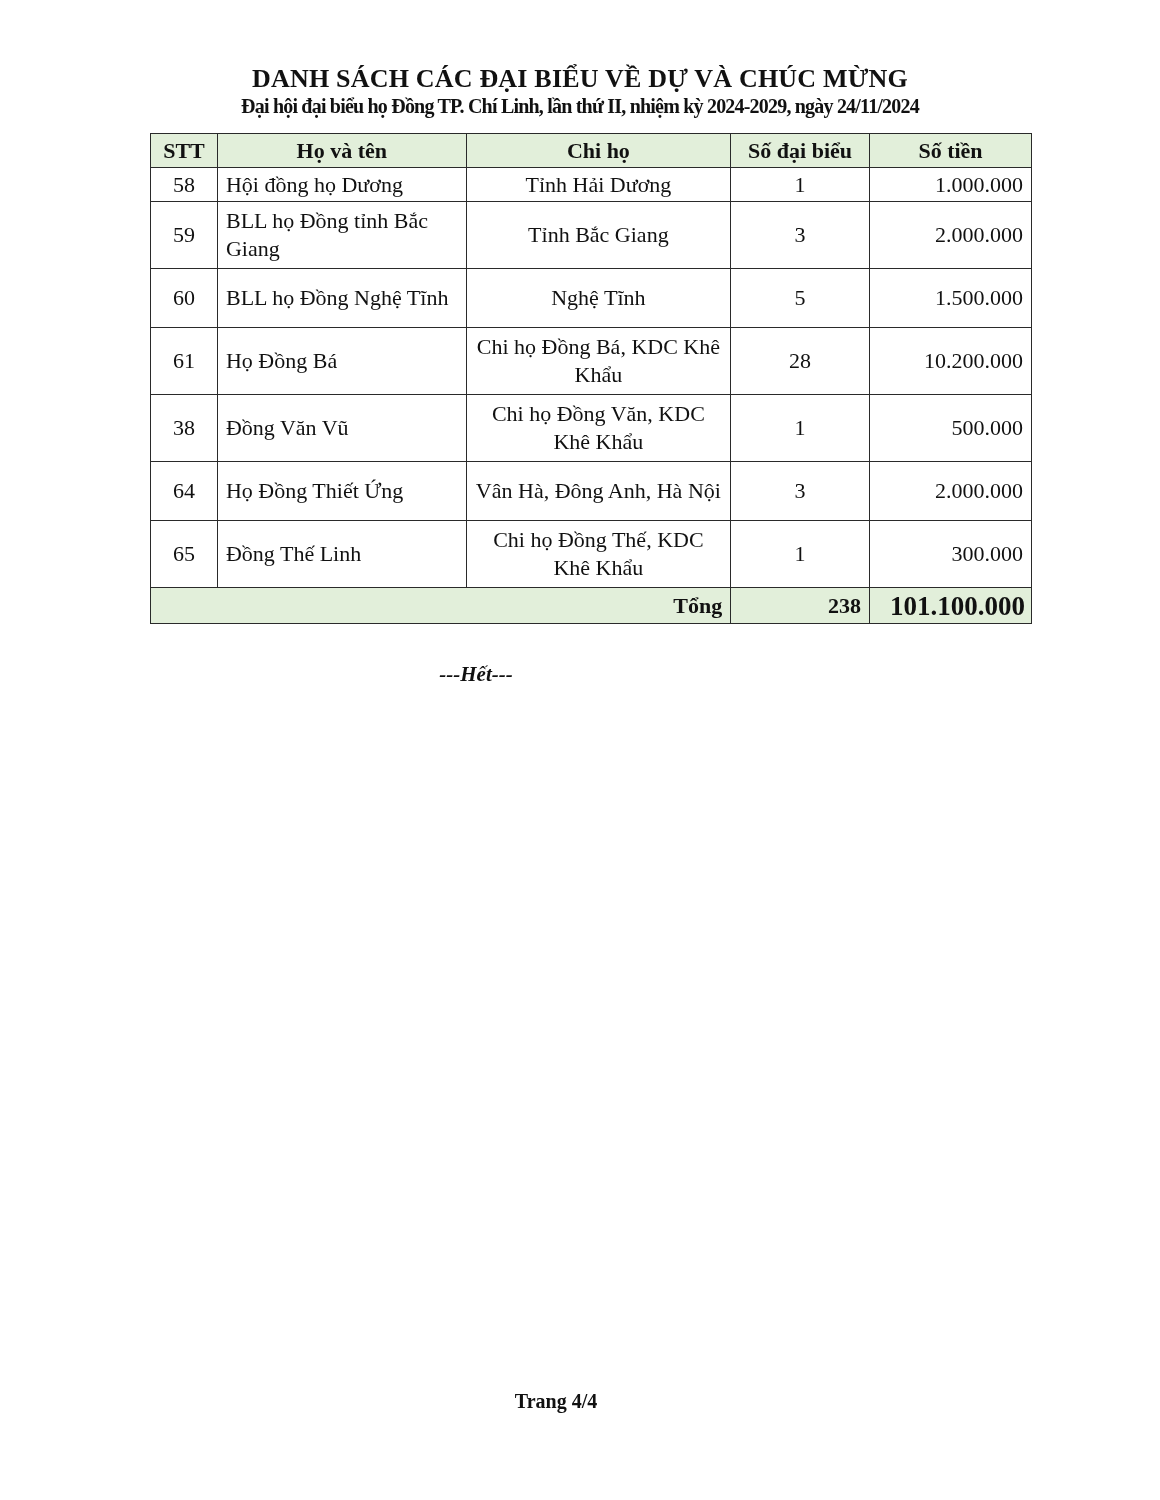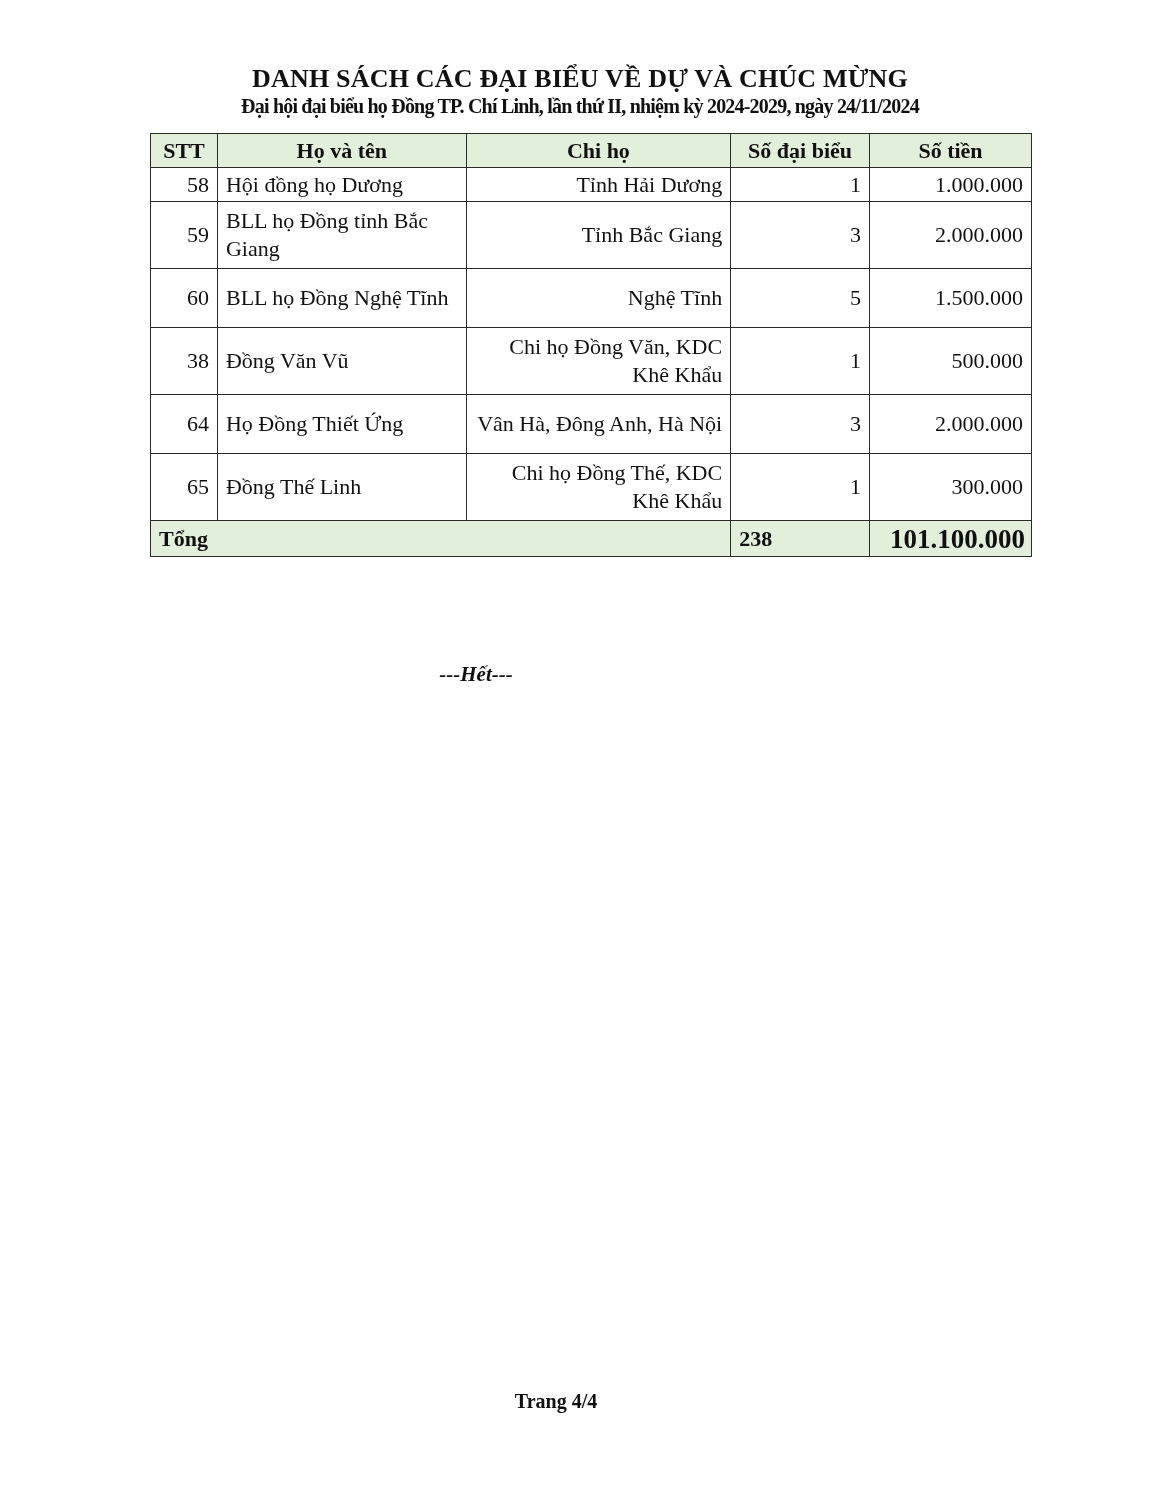--- a/index.html
+++ b/index.html
@@ -55,31 +55,31 @@
       font-weight: bold;
       height: 33px;
       text-align: center;
       margin-left: 28px;
     }
     col.c-stt { width: 67px; }
     col.c-name { width: 249px; }
     col.c-branch { width: 265px; }
     col.c-count { width: 139px; }
     col.c-amount { width: 162px; }
-    td.stt, td.count, td.branch { text-align: right; }
+    td.stt, td.count, td.branch { text-align: center; }
     td.name { text-align: left; }
     td.amount { text-align: right; padding-right: 10px; }
     tr.h1 td { height: 33px; }
     tr.h2 td { height: 66px; }
     tr.h2s td { height: 58px; }
     tr.total td {
       background: #e2efda;
       font-weight: bold;
       height: 35px;
-      text-align: left;
+      text-align: right;
     }
     tr.total td.amount-total {
       text-align: right;
       font-size: 27px;
       padding-right: 6px;
     }
     .end-mark {
       position: absolute;
       left: 0;
       width: 952px;
@@ -138,20 +138,27 @@
       <td class="amount">2.000.000</td>
     </tr>
     <tr class="h2s">
       <td class="stt">60</td>
       <td class="name">BLL họ Đồng Nghệ Tĩnh</td>
       <td class="branch">Nghệ Tĩnh</td>
       <td class="count">5</td>
       <td class="amount">1.500.000</td>
     </tr>
     <tr class="h2">
+      <td class="stt">61</td>
+      <td class="name">Họ Đồng Bá</td>
+      <td class="branch">Chi họ Đồng Bá, KDC Khê Khẩu</td>
+      <td class="count">28</td>
+      <td class="amount">10.200.000</td>
+    </tr>
+    <tr class="h2">
       <td class="stt">38</td>
       <td class="name">Đồng Văn Vũ</td>
       <td class="branch">Chi họ Đồng Văn, KDC Khê Khẩu</td>
       <td class="count">1</td>
       <td class="amount">500.000</td>
     </tr>
     <tr class="h2s">
       <td class="stt">64</td>
       <td class="name">Họ Đồng Thiết Ứng</td>
       <td class="branch">Vân Hà, Đông Anh, Hà Nội</td>

